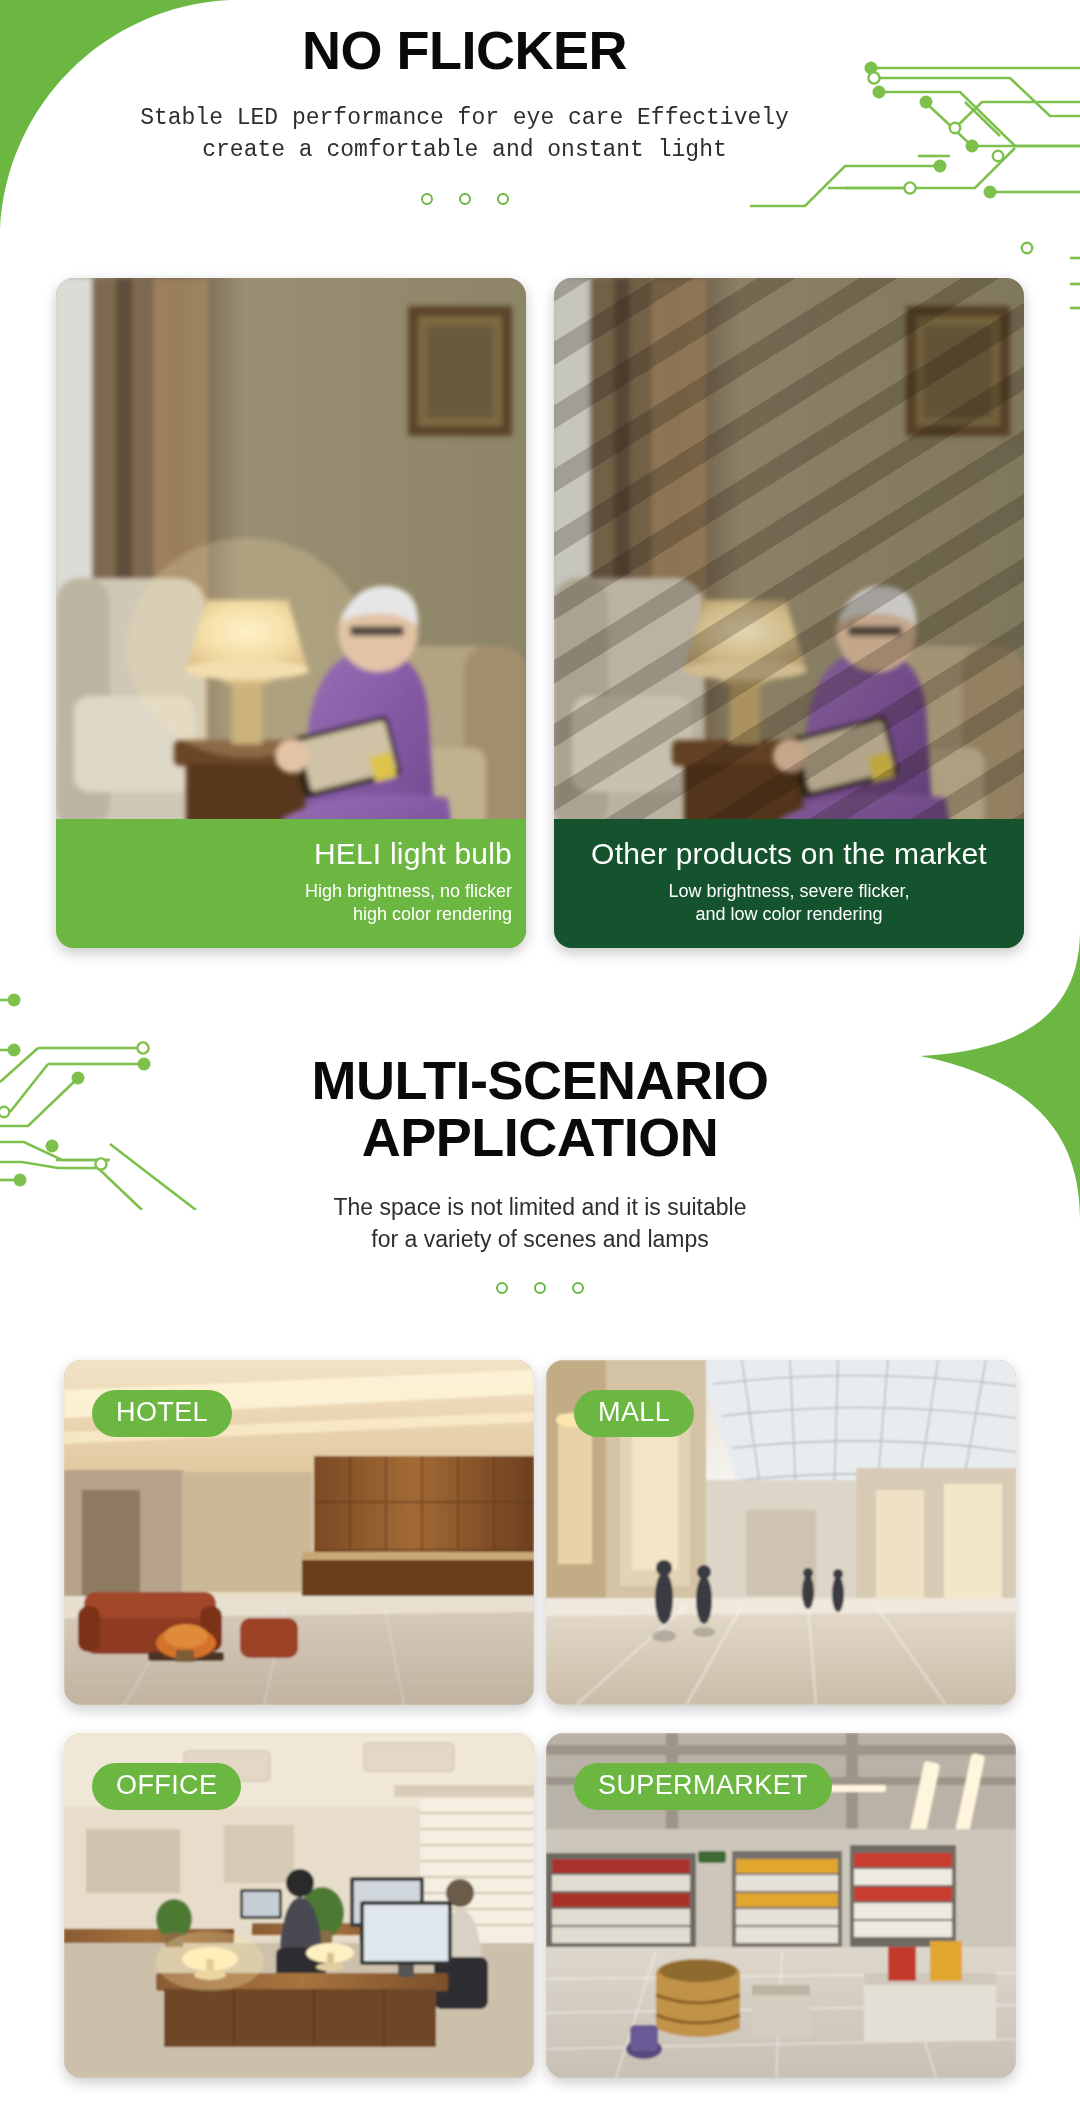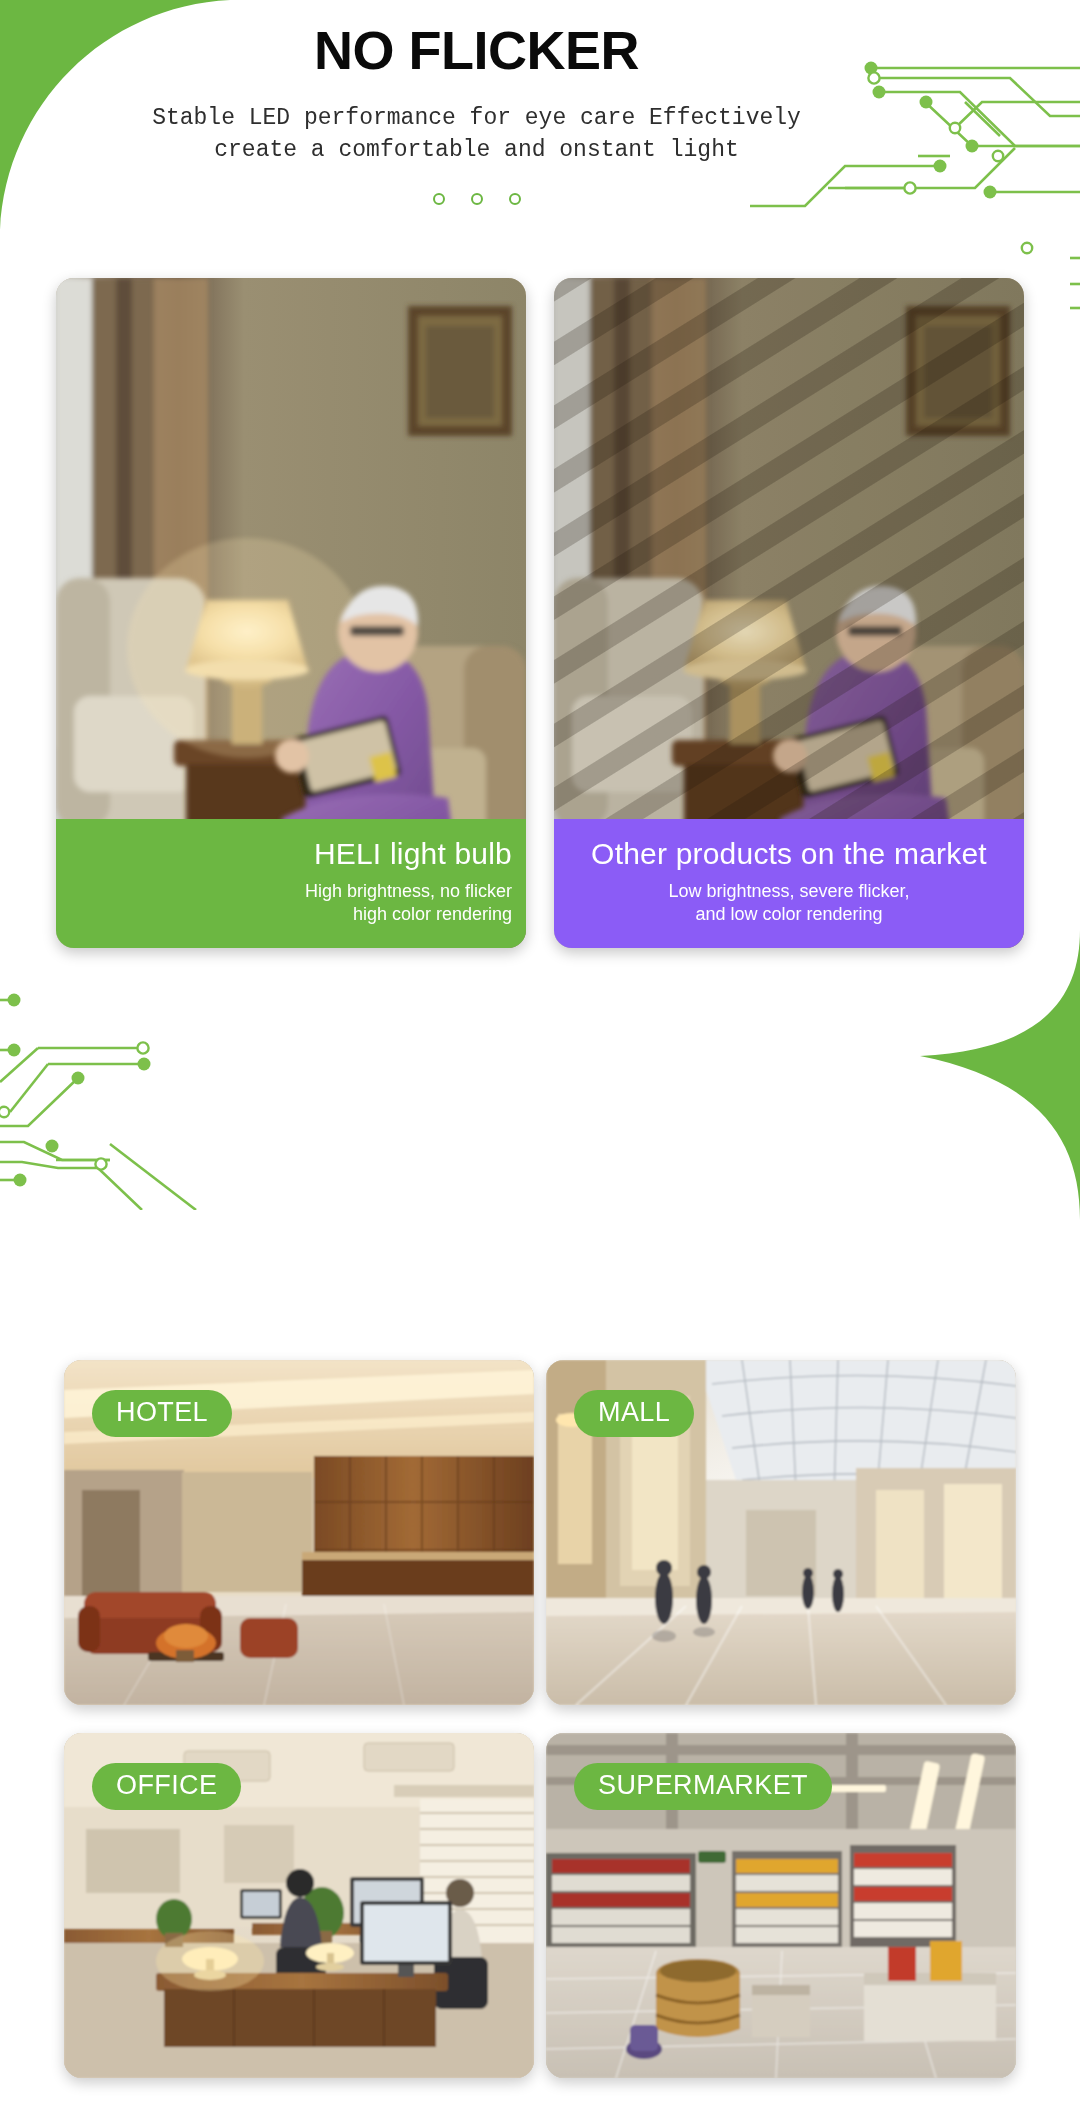--- a/index.html
+++ b/index.html
@@ -69,21 +69,21 @@
   .dot {
     width: 12px;
     height: 12px;
     border-radius: 50%;
     border: 2.4px solid #6cb742;
     box-sizing: border-box;
     background: transparent;
   }
 
   
-  #sec-flicker { position: absolute; left: 16px; top: 22px; width: 921px; }
+  #sec-flicker { position: absolute; left: 4px; top: 22px; width: 921px; }
   #sec-flicker .subhead { margin-top: 24px; font-family: Liberation Mono, monospace; }
   #sec-flicker .dots { margin-top: 26px; }
 
   
   .compare-row {
     position: absolute;
     left: 0;
     top: 278px;
     width: 1080px;
     display: flex;
@@ -108,21 +108,21 @@
   .photo svg { display: block; width: 100%; height: 100%; }
 
   .caption {
     position: absolute;
     left: 0; right: 0; bottom: 0;
     padding: 18px 14px 22px 14px;
     text-align: center;
     color: #ffffff;
   }
   .caption.green { background: #6cb742; text-align: right; }
-  .caption.gray  { background: #8b5cf6; }
+  .caption.gray  { background: #14532d; }
   .caption .cap-title {
     font-size: 30px;
     font-weight: 400;
     line-height: 1.16;
     margin-bottom: 8px;
     letter-spacing: 0.2px;
   }
   .caption .cap-sub {
     font-size: 18px;
     font-weight: 400;
@@ -455,20 +455,35 @@
         <circle cx="20" cy="220" r="6.5"></circle>
       </g>
       <g fill="#ffffff" stroke="#7dc04b" stroke-width="2.4">
         <circle cx="143" cy="88" r="5.6"></circle>
         <circle cx="101" cy="204" r="5.6"></circle>
         <circle cx="4" cy="152" r="5.2"></circle>
       </g>
     </svg>
   </div>
 
+  <div class="section" id="sec-scenario">
+    <h1 class="headline">
+      <span>MULTI-SCENARIO</span><br>
+      <span>APPLICATION</span>
+    </h1>
+    <p class="subhead">
+      <span>The space is not limited and it is suitable</span><br>
+      <span>for a variety of scenes and lamps</span>
+    </p>
+    <div class="dots">
+      <span class="dot"></span>
+      <span class="dot"></span>
+      <span class="dot"></span>
+    </div>
+  </div>
 
   <div class="scene-grid">
 
     <div class="scene-card">
       <svg viewBox="0 0 470 345" preserveAspectRatio="xMidYMid slice" style="position:absolute;inset:0;width:100%;height:100%;">
         <defs>
           <linearGradient id="hCeil" x1="0" y1="0" x2="0" y2="1">
             <stop offset="0%" stop-color="#f3e3c7"></stop>
               <stop offset="100%" stop-color="#e0c79d"></stop>
           </linearGradient>

